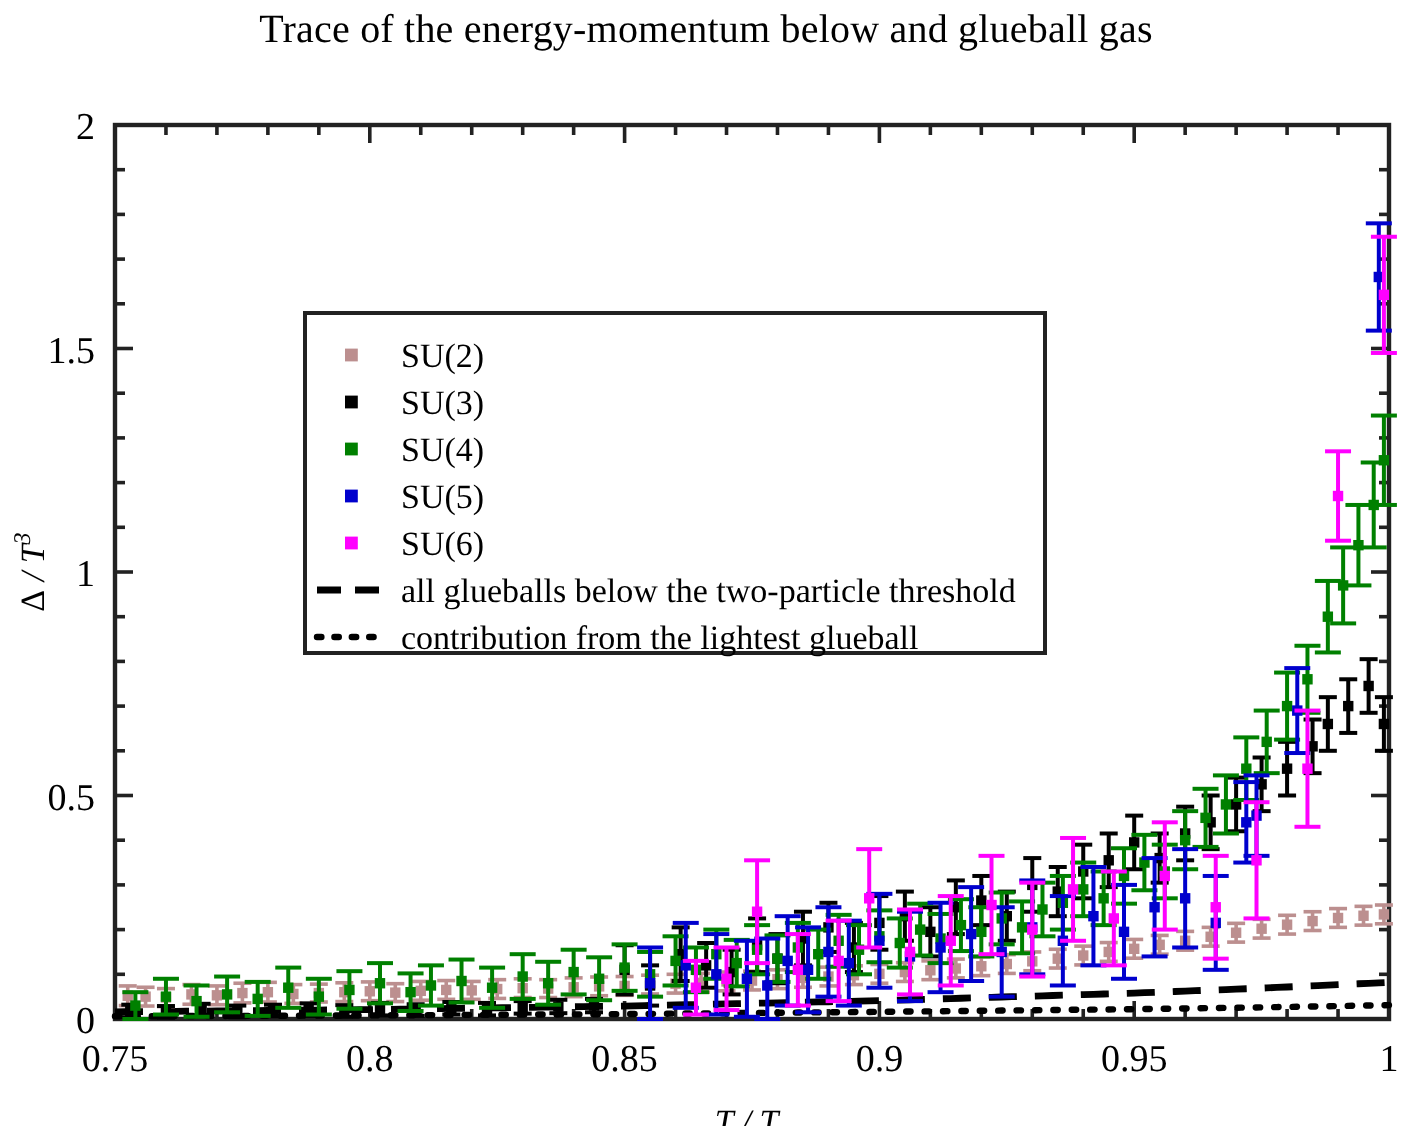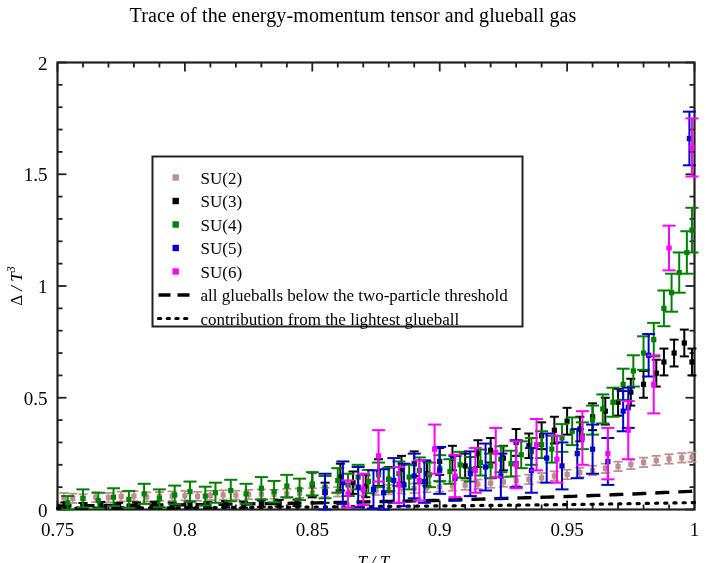--- a/index.html
+++ b/index.html
@@ -6,21 +6,21 @@
   body{width:706px;height:563px;position:relative;overflow:hidden;
        font-family:"Liberation Serif","DejaVu Serif",serif;color:#000;}
   #chart-title{position:absolute;left:0;top:4px;width:706px;text-align:center;
        font-size:20px;letter-spacing:.1px;}
   #plot-wrap{position:absolute;left:0;top:0;width:706px;height:563px;}
   svg{display:block;}
 </style>
 </head>
 <body>
 
-<div id="chart-title">Trace of the energy-momentum tensor and glueball gas</div>
+<div id="chart-title">Trace of the energy-momentum below and glueball gas</div>
 
 <div id="plot-wrap">
   <svg id="svg-root" width="706" height="563" xmlns="http://www.w3.org/2000/svg">
     <g id="g-axes">
         <rect x="57.5" y="62.5" width="637" height="447" fill="none" stroke="#222" stroke-width="2.2"></rect>
       </g>
     <g id="g-ticks">
         <line x1="57.5" y1="509.5" x2="57.5" y2="500.5" stroke="#222" stroke-width="1.8"></line>
         <line x1="57.5" y1="62.5" x2="57.5" y2="71.5" stroke="#222" stroke-width="1.8"></line>
         <line x1="82.98000000000002" y1="509.5" x2="82.98000000000002" y2="504.5" stroke="#222" stroke-width="1.8"></line>

